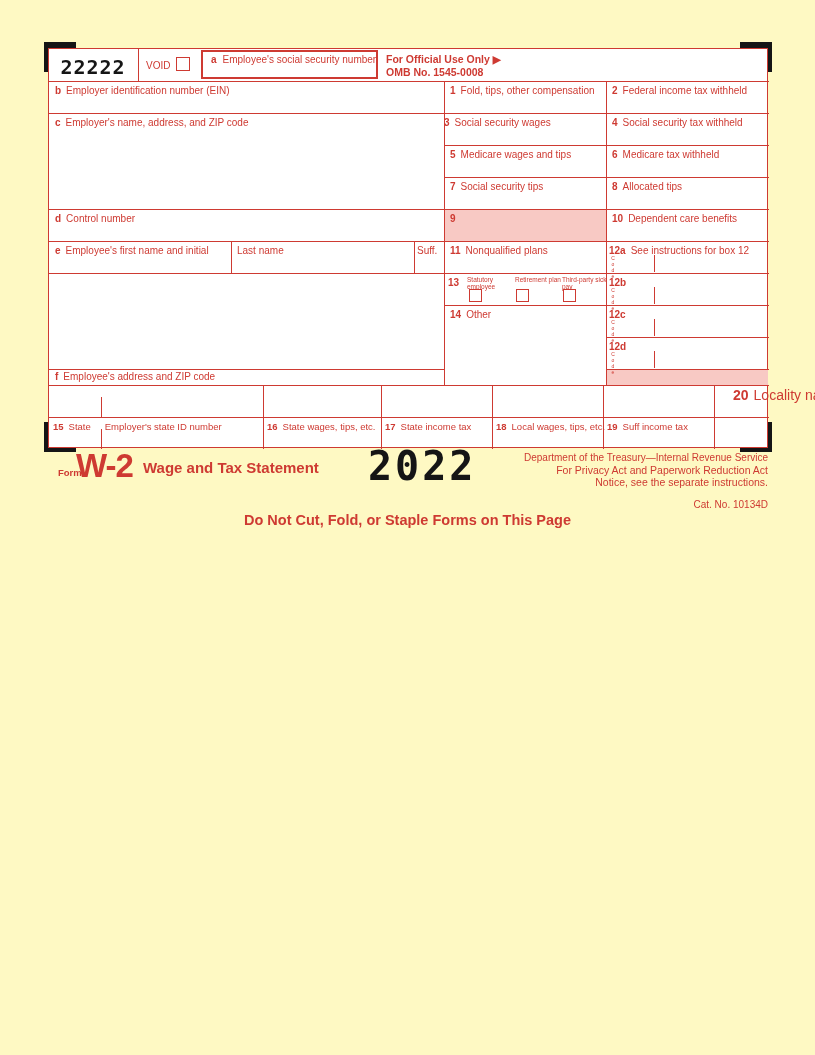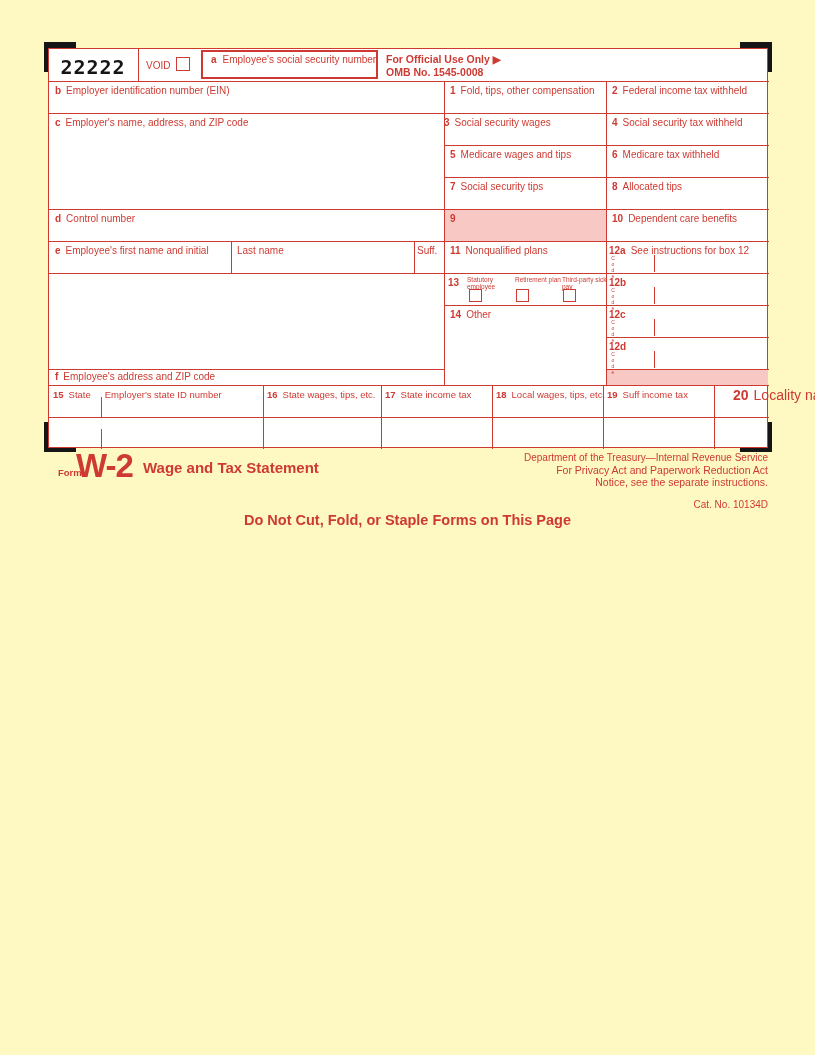--- a/index.html
+++ b/index.html
@@ -20,21 +20,21 @@
   .corner.br{left:740px;top:422px;border-bottom:7px solid var(--ink);border-right:7px solid var(--ink);}
 
   .form{position:absolute;left:48px;top:48px;width:720px;height:400px;background:#fff;border:1.5px solid var(--red);}
   .fill{position:absolute;background:var(--pink);}
   .hl{position:absolute;height:1px;background:var(--red);}
   .vl{position:absolute;width:1px;background:var(--red);}
 
   .bx{position:absolute;color:var(--red);font-size:10px;white-space:nowrap;line-height:11px;}
   .bx b{font-weight:700;margin-right:5px;}
   .bx .l2{margin-left:14px;}
-  .sm{font-size:9.5px;}
+  .sm{font-size:9.5px;margin-top:32px;}
   .xs{font-size:14px;margin-left:16px;}
 
   .code{position:absolute;left:4px;top:6px;width:80px;text-align:center;color:var(--ink);
         font-family:"DejaVu Sans Mono",monospace;font-size:20px;font-weight:700;letter-spacing:1px;}
   .checkbox{position:absolute;width:14px;height:14px;border:1.5px solid var(--red);background:#fff;}
   .ssnbox{position:absolute;left:152px;top:1px;width:177px;height:29px;border:2.5px solid var(--red);
           background:#fff;padding:2px 0 0 8px;color:var(--red);font-size:10px;white-space:nowrap;}
   .ssnbox b{font-weight:700;margin-right:6px;}
   .omb{position:absolute;left:337px;top:4px;color:var(--red);font-weight:700;font-size:10.5px;line-height:13px;white-space:nowrap;}
 
@@ -155,20 +155,21 @@
     <div class="bx sm" style="left:218px;top:340px"><b>16</b><span>State wages, tips, etc.</span></div>
     <div class="bx sm" style="left:336px;top:340px"><b>17</b><span>State income tax</span></div>
     <div class="bx sm" style="left:447px;top:340px"><b>18</b><span>Local wages, tips, etc.</span></div>
     <div class="bx sm" style="left:558px;top:340px"><b>19</b><span>Suff income tax</span></div>
     <div class="bx xs" style="left:668px;top:341px"><b>20</b><span>Locality name</span></div>
   </div>
 
   <div class="f-form">Form</div>
   <div class="f-w2">W-2</div>
   <div class="f-title">Wage and Tax Statement</div>
+  <div class="f-year">2022</div>
   <div class="f-dept">Department of the Treasury—Internal Revenue Service</div>
   <div class="f-privacy">For Privacy Act and Paperwork Reduction Act Notice, see the separate instructions.</div>
   <div class="f-copy">
   </div>
   <div class="f-cat">Cat. No. 10134D</div>
   <div class="f-cut">Do Not Cut, Fold, or Staple Forms on This Page</div>
 
 </div>
 
 </body></html>

